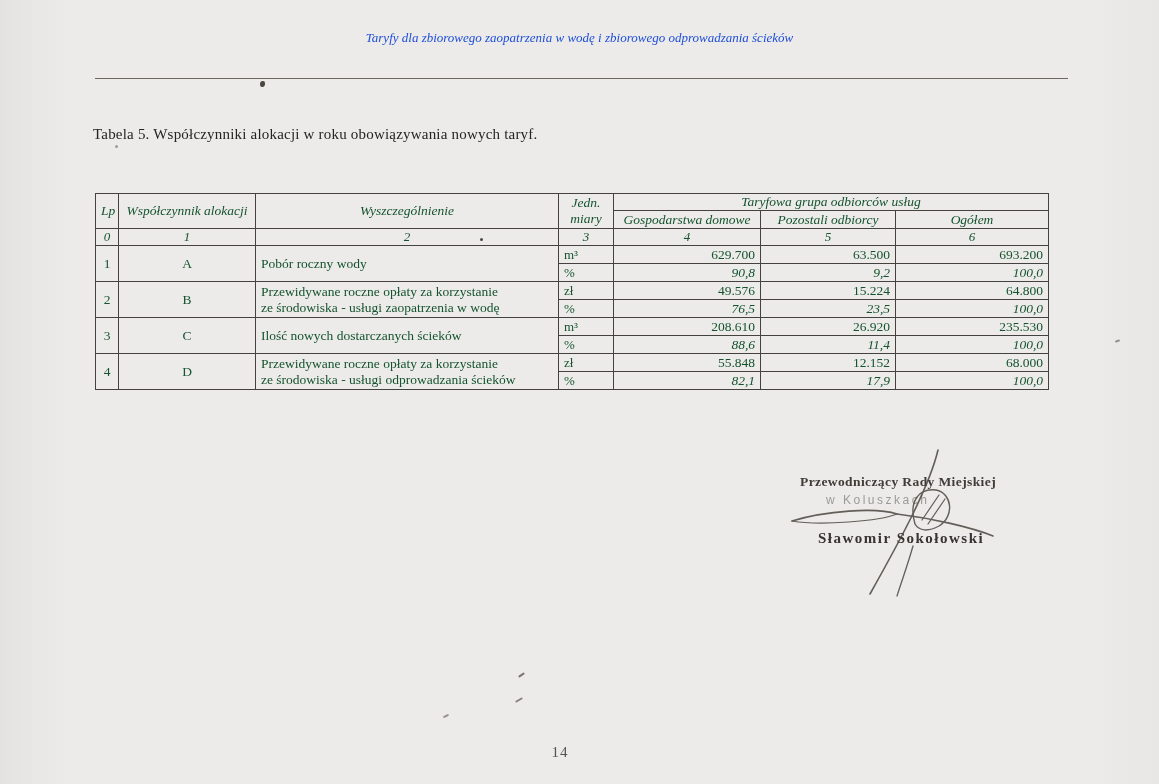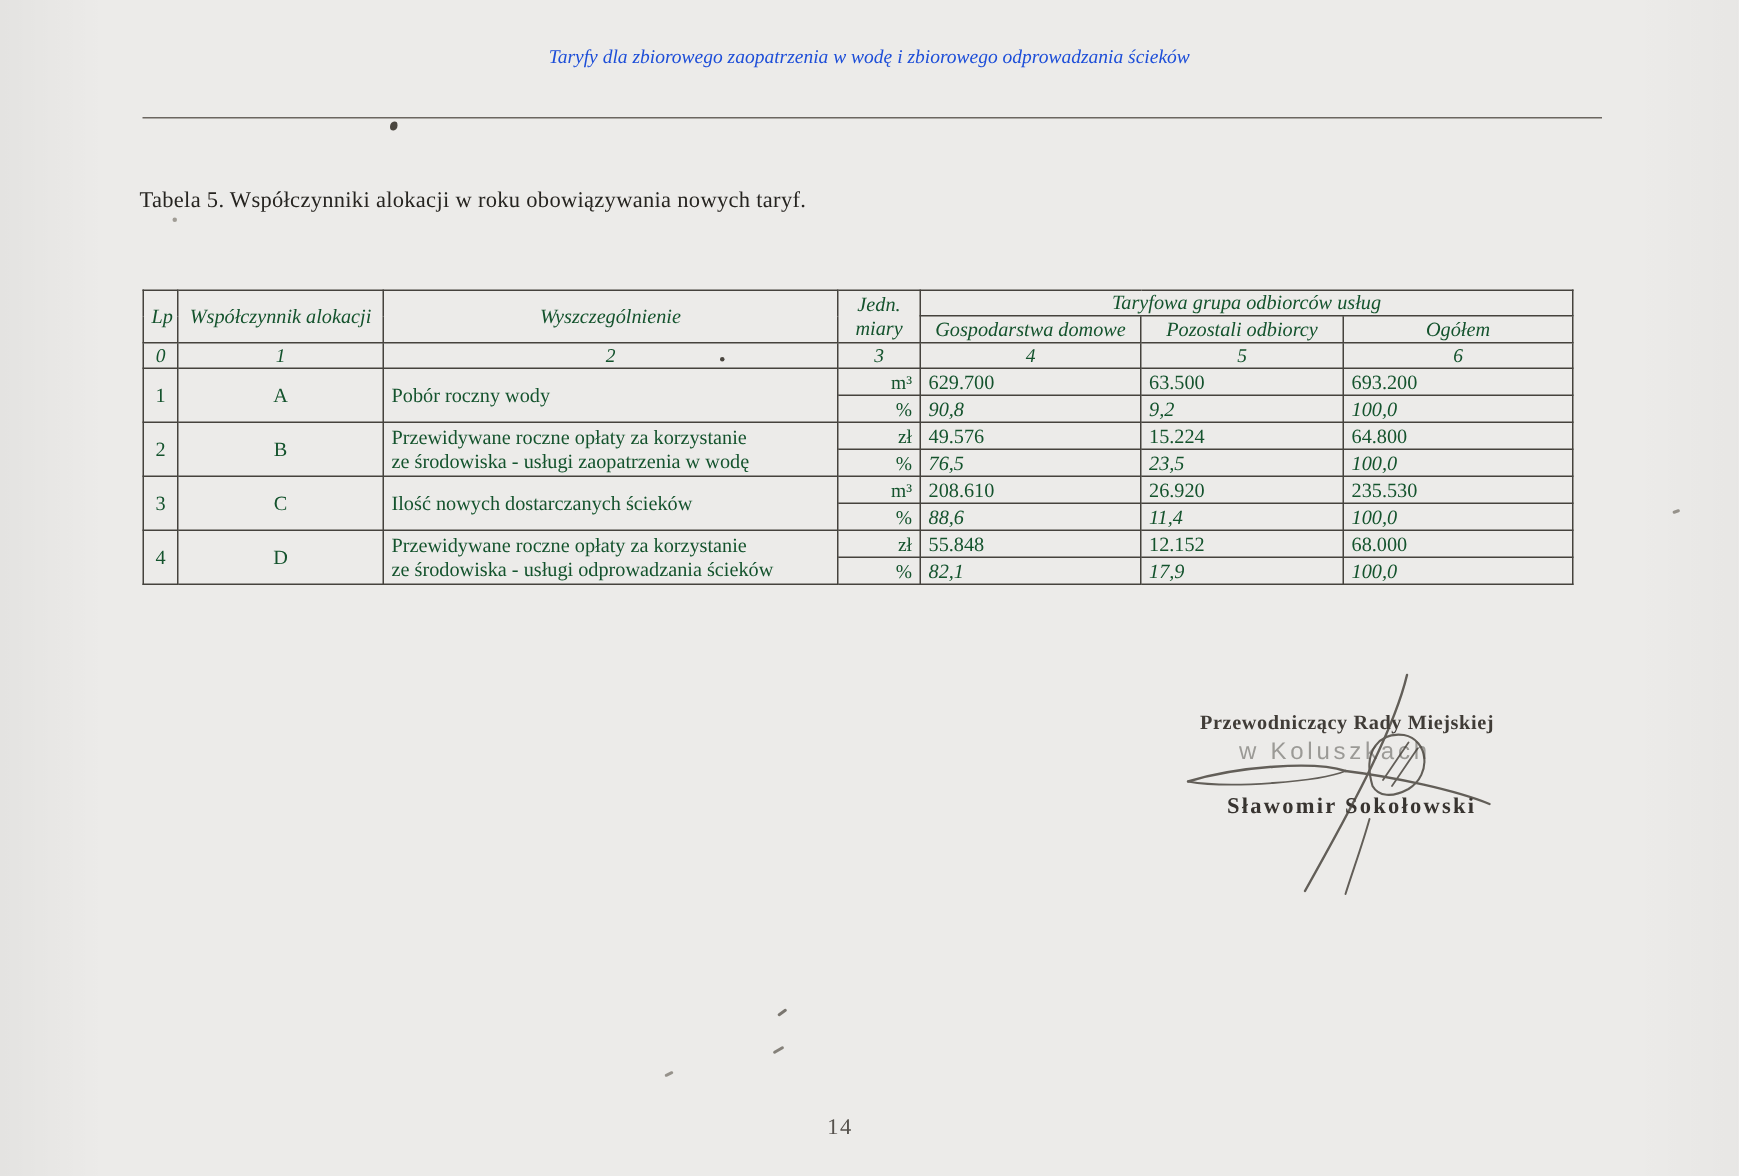--- a/index.html
+++ b/index.html
@@ -34,34 +34,34 @@
   table.alloc th, table.alloc td{
     border:1px solid var(--border);padding:0 5px;overflow:hidden;
   }
   table.alloc th{font-weight:normal;font-style:italic;text-align:center;}
   tr.group-row th{height:17px;}
   tr.subhead-row th{height:18px;}
   tr.num-row td{height:14px;font-style:italic;text-align:center;font-size:13px;}
   tr.u-row td{height:18px;}
   td.c-lp, td.c-coef{text-align:center;}
   td.c-spec{text-align:left;padding-left:7px;line-height:16px;white-space:pre-line;}
-  td.c-unit{text-align:right;font-size:13px;}
-  td.c-val{text-align:left;padding-right:9px;}
+  td.c-unit{text-align:left;font-size:13px;}
+  td.c-val{text-align:right;padding-right:9px;}
   tr.pct td.c-val{font-style:italic;}
   th.unit-head{white-space:pre-line;line-height:16px;}
   .sig-block{position:absolute;left:780px;top:448px;width:262px;height:152px;}
   .sig-line1{
     position:absolute;left:20px;top:26px;width:230px;
     font-weight:bold;font-size:13.5px;letter-spacing:0.4px;color:var(--stamp);
     filter:blur(0.2px);
   }
   .sig-line2{
     position:absolute;left:46px;top:45px;
     font-family:"Liberation Sans","DejaVu Sans",sans-serif;
-    font-size:16px;letter-spacing:2.5px;color:var(--stamp-light);
+    font-size:12px;letter-spacing:2.5px;color:var(--stamp-light);
   }
   .sig-name{
     position:absolute;left:38px;top:82px;
     font-weight:bold;font-size:15px;letter-spacing:1.5px;
     color:#383430;filter:blur(0.2px);
   }
   .sig-ink{position:absolute;left:0;top:0;width:262px;height:152px;}
   .page-number{
     position:absolute;left:0;top:744px;width:1120px;text-align:center;
     font-size:15px;color:var(--muted);letter-spacing:1px;

